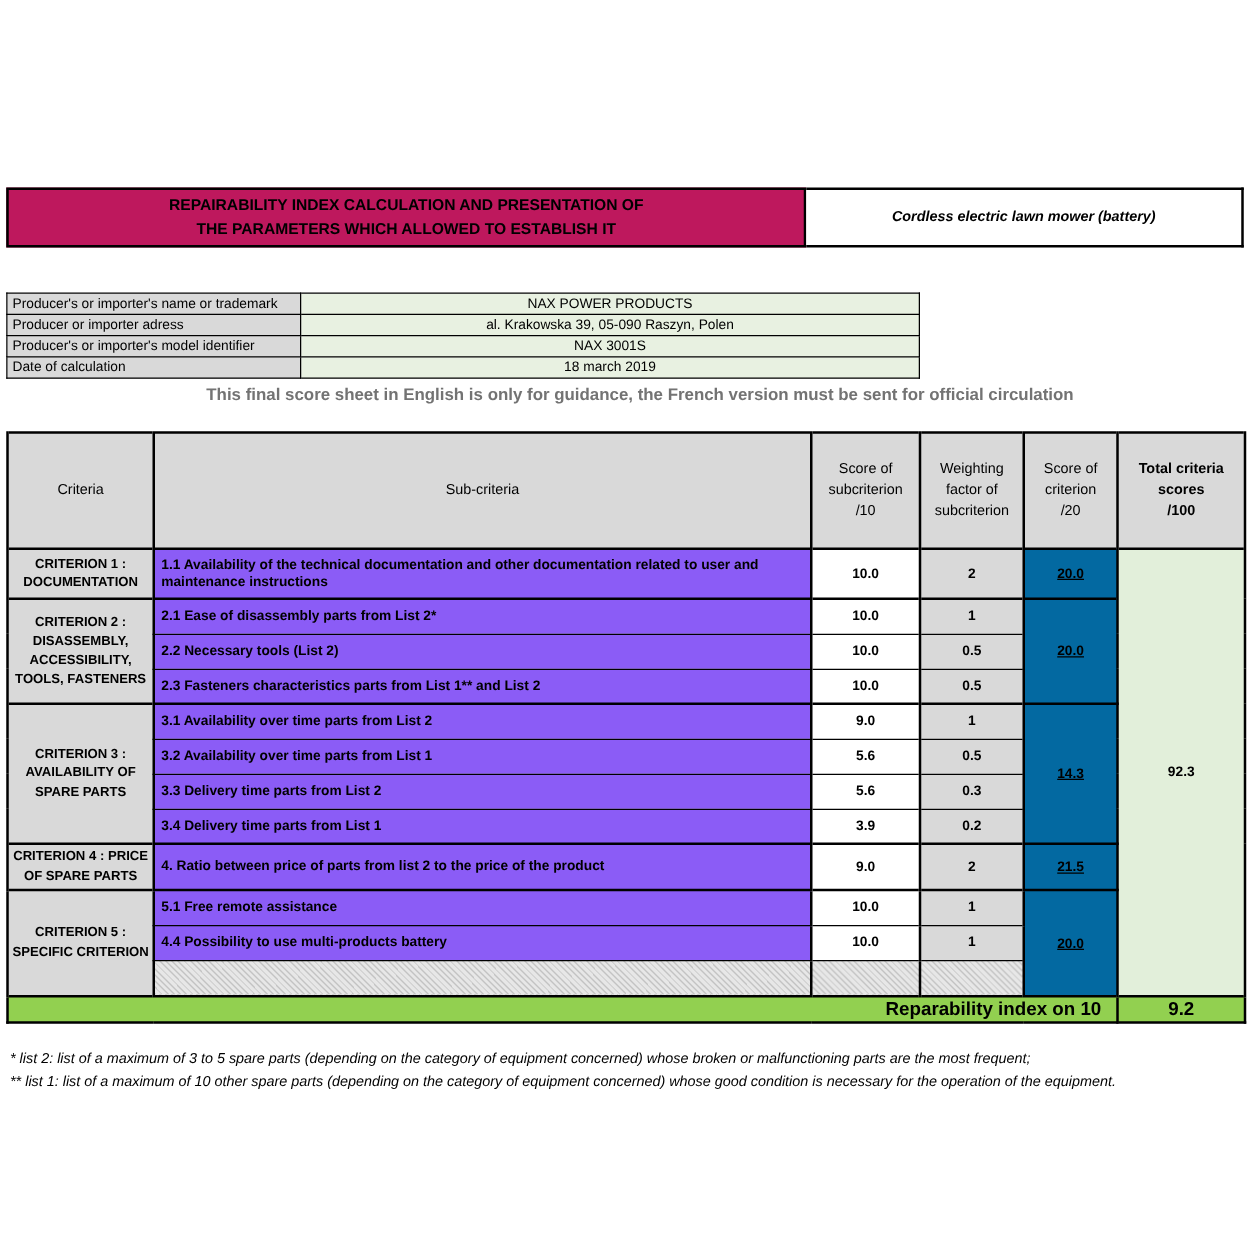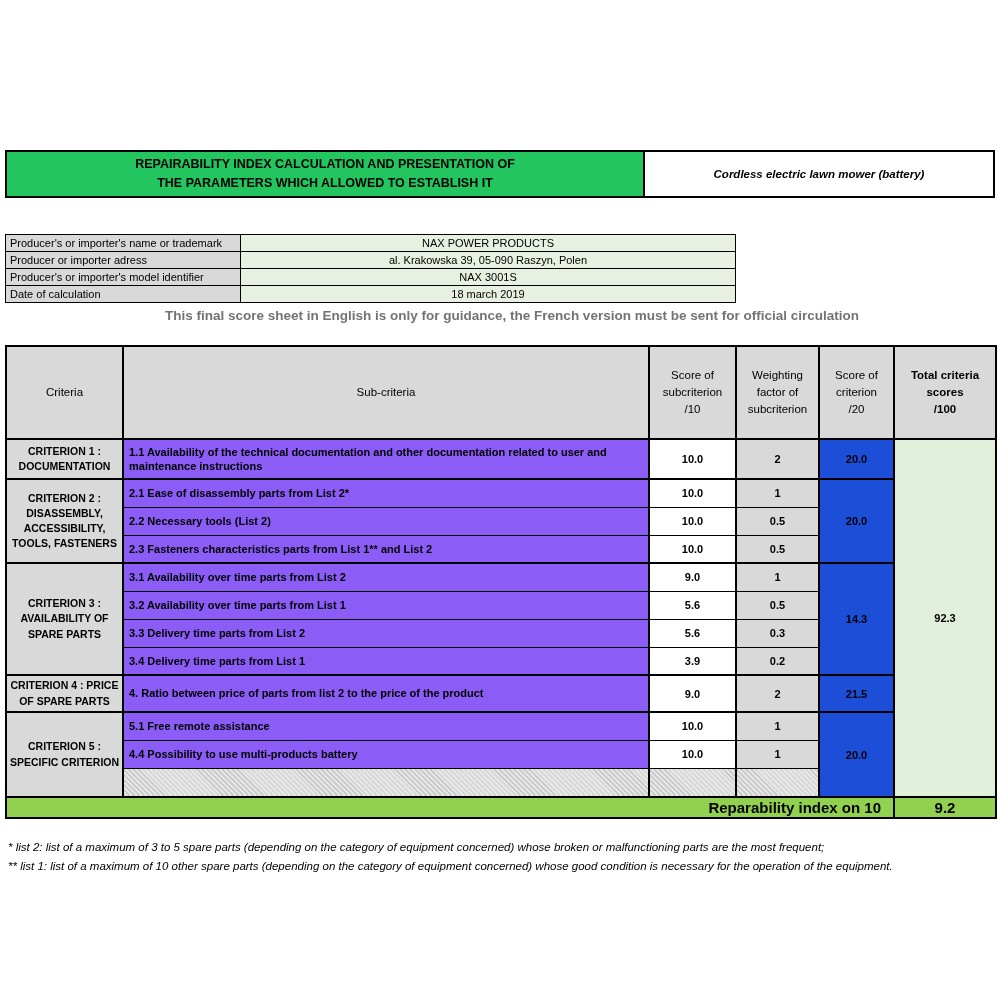--- a/index.html
+++ b/index.html
@@ -9,21 +9,21 @@
     background: #fff;
     font-family: "Liberation Sans", sans-serif;
     color: #000;
   }
   .sheet { position: relative; width: 1000px; height: 1000px; background: #fff; }
 
   
   .top-header { position: absolute; left: 5px; top: 150px; width: 990px; display: flex; }
   .title-box {
     width: 640px; height: 48px;
-    background: #22c55e;
+    background: #be185d;
     border: 2px solid #000;
     display: flex; flex-direction: column; justify-content: center;
     text-align: center; font-weight: bold; font-size: 12.5px; line-height: 1.55;
   }
   .product-box {
     flex: 1; height: 48px;
     background: #fff;
     border: 2px solid #000; border-left: none;
     display: flex; align-items: center; justify-content: center;
     font-weight: bold; font-style: italic; font-size: 11.5px;
@@ -66,21 +66,21 @@
   .score-table .hdr td.total-col { font-weight: bold; margin-left: 39px; }
   .score-table .crit-cell {
     background: #d9d9d9; white-space: pre-line;
     font-size: 10.5px; line-height: 1.45; padding: 2px; margin-top: 14px;
   }
   .score-table .sub-cell {
     background: #8b5cf6; text-align: left; padding: 2px 5px; line-height: 1.3;
   }
   .score-table .score-cell { background: #ffffff; }
   .score-table .weight-cell { background: #d9d9d9; }
-  .score-table .crit-score-cell { background: #1d4ed8; }
+  .score-table .crit-score-cell { background: #0369a1; text-decoration: underline; }
   .score-table .total-cell { background: #e2efda; }
   .score-table .hatch {
     background: repeating-linear-gradient(45deg, #c3c3c3 0, #c3c3c3 1px, #e7e7e7 1px, #e7e7e7 3.5px);
   }
   .r-tall { height: 40px; }
   .r-std  { height: 28px; }
   .r-mid  { height: 37px; }
   .r-hatch{ height: 29px; }
   .footer-row td {
     background: #92d050; height: 19px;

